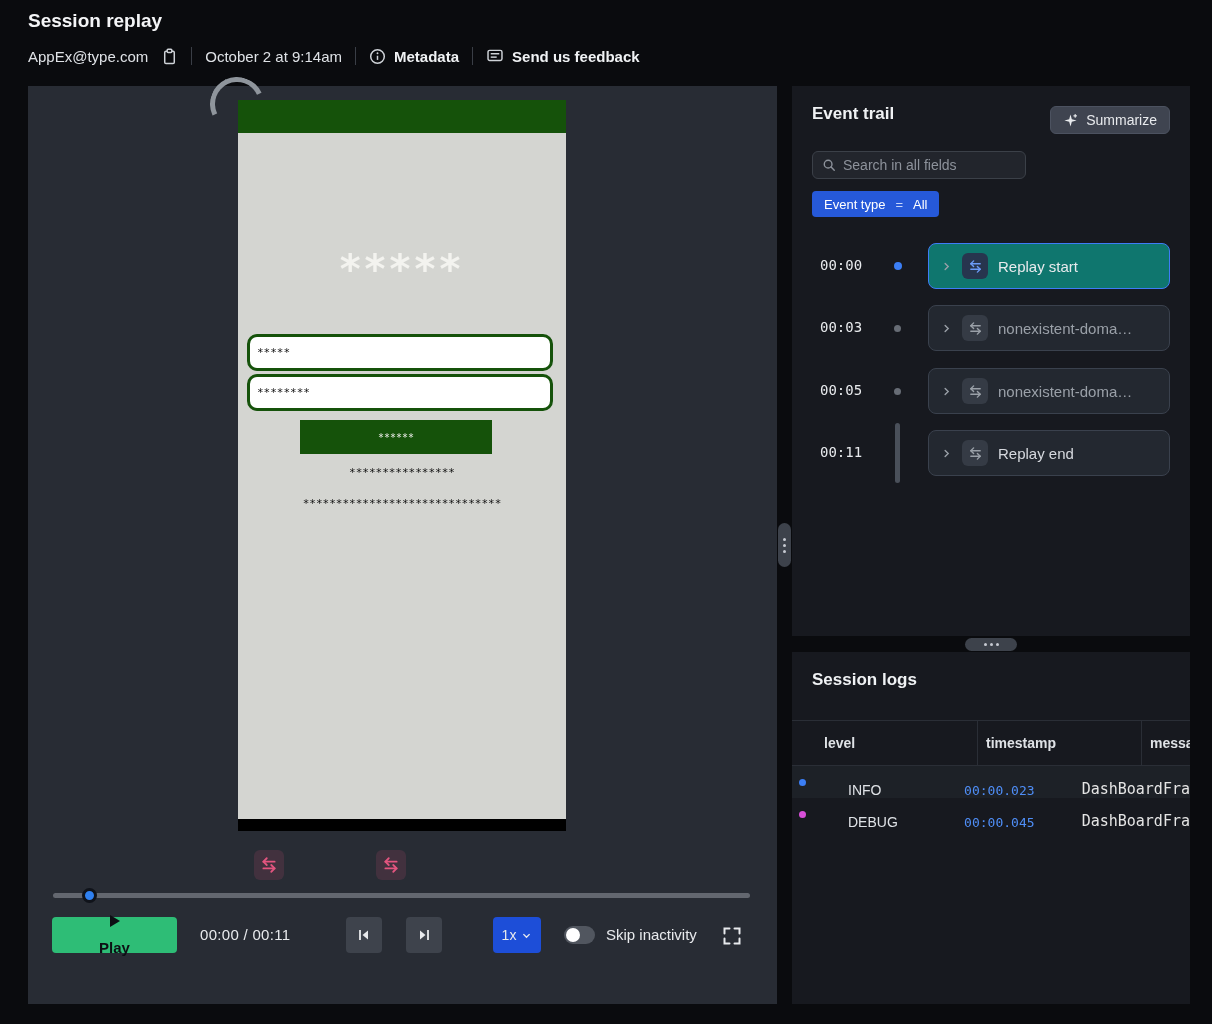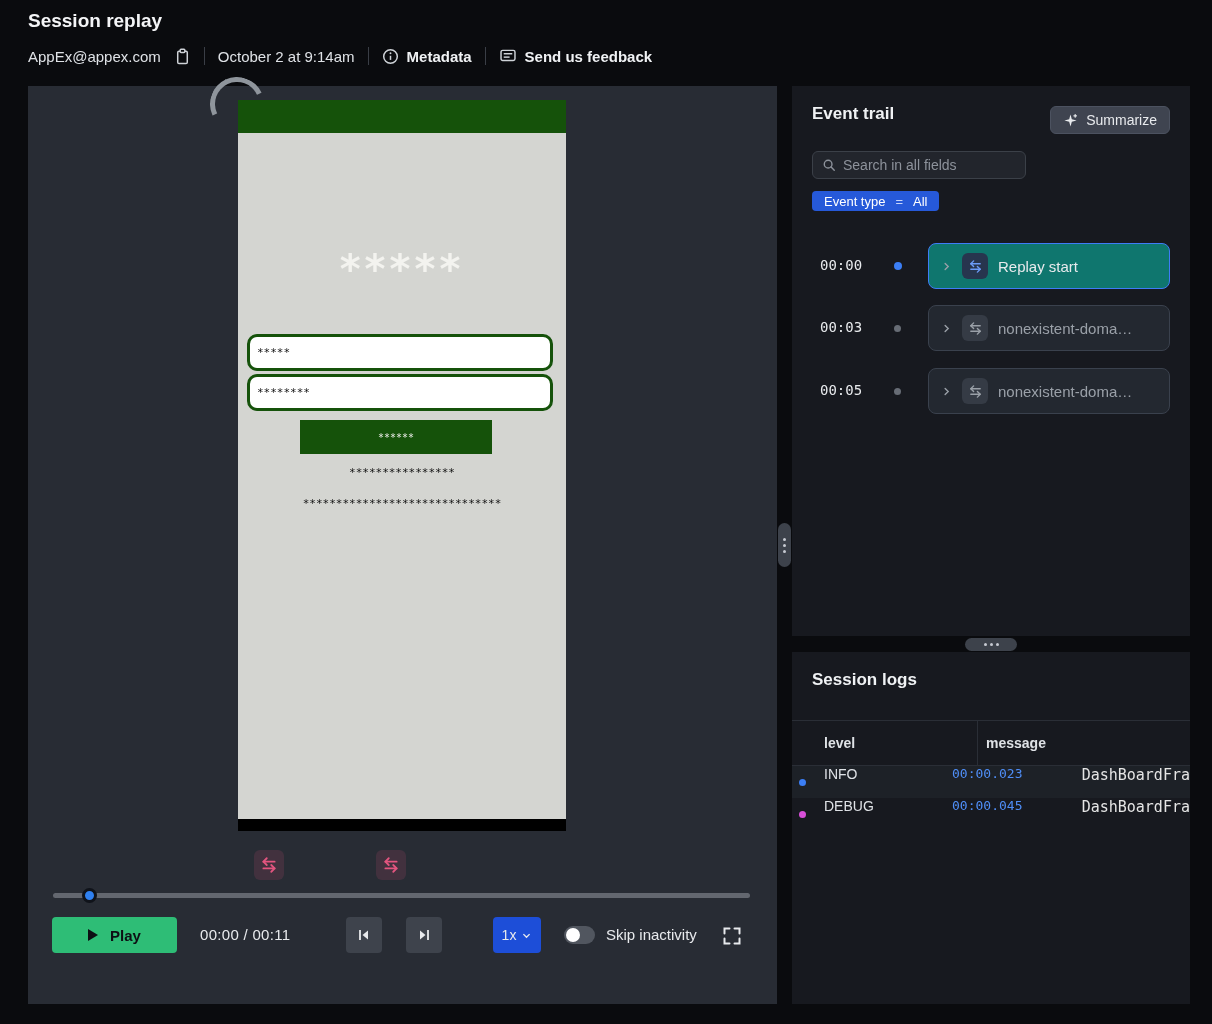--- a/index.html
+++ b/index.html
@@ -39,21 +39,21 @@
   .spinner { position:absolute; left:182px; top:-9px; width:54px; height:54px; border-radius:50%; border:5px solid #8f959c; border-right-color:transparent; border-top-color:transparent; transform:rotate(110deg); z-index:3; }
 
   .jump-btn { position:absolute; top:764px; width:30px; height:30px; border-radius:6px; background:rgba(226,85,127,0.14); color:#e2557f; display:flex; align-items:center; justify-content:center; cursor:pointer; }
   .jump-btn.a { left:226px; }
   .jump-btn.b { left:348px; }
 
   .timeline { position:absolute; left:25px; top:802px; width:697px; height:14px; cursor:pointer; }
   .timeline-track { position:absolute; left:0; top:5px; width:100%; height:5px; border-radius:3px; background:#63676f; }
   .timeline-knob { position:absolute; left:29px; top:0; width:15px; height:15px; border-radius:50%; background:#2f80f0; border:3px solid #10131a; }
 
-  .play-btn { position:absolute; left:24px; top:831px; width:125px; height:36px; background:#2ebd76; border:none; border-radius:4px; color:#0d0f14; font-family:"Liberation Sans", sans-serif; font-size:15px; font-weight:700; display:flex; align-items:center; justify-content:center; gap:12px; cursor:pointer; }
+  .play-btn { position:absolute; left:24px; top:831px; width:125px; height:36px; background:#2ebd76; border:none; border-radius:4px; color:#0d0f14; font-family:"Liberation Sans", sans-serif; font-size:15px; font-weight:700; display:flex; align-items:center; justify-content:center; gap:12px; cursor:pointer;flex-direction:column; }
   .play-tri { width:0; height:0; border-left:10px solid #0d0f14; border-top:6px solid transparent; border-bottom:6px solid transparent; }
   .time-display { position:absolute; left:172px; top:831px; height:36px; line-height:36px; font-size:15px; color:#e8eaed; letter-spacing:.3px; }
   .icon-btn { position:absolute; top:831px; width:36px; height:36px; background:#3e434c; border:none; border-radius:4px; color:#e8eaed; display:flex; align-items:center; justify-content:center; cursor:pointer; }
   .icon-btn.prev { left:318px; }
   .icon-btn.next { left:378px; }
   .speed-btn { position:absolute; left:465px; top:831px; width:48px; height:36px; background:#1d4ed8; border:none; border-radius:4px; color:#e8eaed; font-size:14px; display:flex; align-items:center; justify-content:center; gap:5px; cursor:pointer; }
   .toggle { position:absolute; left:536px; top:840px; width:31px; height:18px; border-radius:10px; background:#51565f; cursor:pointer; }
   .toggle-knob { position:absolute; left:2px; top:2px; width:14px; height:14px; border-radius:50%; background:#ffffff; }
   .skip-label { position:absolute; left:578px; top:831px; height:36px; line-height:36px; font-size:15px; color:#e8eaed; }
   .fullscreen-btn { position:absolute; left:694px; top:840px; width:20px; height:20px; background:none; border:none; color:#e8eaed; cursor:pointer; }
@@ -62,21 +62,21 @@
   .event-panel { position:absolute; left:792px; top:86px; width:398px; height:550px; background:#17191f; overflow:hidden; }
   .logs-panel  { position:absolute; left:792px; top:652px; width:398px; height:352px; background:#17191f; overflow:hidden; }
   .panel-title { position:absolute; left:20px; top:18px; font-size:17px; font-weight:700; color:#f0f2f4; }
 
   .summarize-btn { position:absolute; right:20px; top:20px; height:28px; padding:0 12px; background:#3f4450; border:1px solid #4c5260; border-radius:6px; color:#e8eaed; font-size:14px; font-family:"Liberation Sans", sans-serif; display:flex; align-items:center; gap:8px; cursor:pointer; }
 
   .search-box { position:absolute; left:20px; top:65px; width:214px; height:28px; background:#22252c; border:1px solid #3b4048; border-radius:6px; display:flex; align-items:center; gap:7px; padding:0 9px; color:#8d929b; }
   .search-box input { flex:1; min-width:0; background:transparent; border:none; outline:none; color:#d6d9dd; font-size:14px; font-family:"Liberation Sans", sans-serif; }
   .search-box input::placeholder { color:#8d929b; }
 
-  .filter-chip { position:absolute; left:20px; top:105px; height:20px; background:#2659d9; border-radius:4px; display:flex; align-items:center; font-size:13px; color:#ffffff; padding:0 4px; cursor:pointer; }
+  .filter-chip { position:absolute; left:20px; top:105px; height:26px; background:#2659d9; border-radius:4px; display:flex; align-items:center; font-size:13px; color:#ffffff; padding:0 4px; cursor:pointer; }
   .filter-chip span { padding:0 8px; }
   .filter-chip .op { color:#c7d6fb; padding:0 2px; }
 
   .event-row { position:absolute; left:0; width:100%; height:46px; }
   .event-time { position:absolute; left:28px; top:14px; font-family:"DejaVu Sans Mono", monospace; font-size:14px; color:#e8eaed; }
   .event-dot { position:absolute; left:102px; top:19px; width:8px; height:8px; border-radius:50%; background:#3b7ef5; }
   .event-dot.muted { width:7px; height:7px; top:20px; background:#676c75; }
   .event-bar { position:absolute; left:103px; top:-7px; width:5px; height:60px; border-radius:3px; background:#4a505a; }
   .event-card { position:absolute; left:136px; top:0; width:242px; height:46px; background:#232830; border:1px solid #3a414d; border-radius:8px; display:flex; align-items:center; gap:10px; padding:0 12px; cursor:pointer; }
   .event-card.selected { border:1.5px solid #3e7cf7; background:#0f766e; }
@@ -93,35 +93,35 @@
   .h-divider { position:absolute; left:965px; top:638px; width:52px; height:13px; border-radius:7px; background:#3d424b; display:flex; align-items:center; justify-content:center; gap:3px; cursor:row-resize; }
   .h-divider i { width:3px; height:3px; border-radius:50%; background:#c6cad1; }
 
   
   .log-table { position:absolute; left:0; top:68px; width:398px; }
   .log-header { display:flex; height:46px; border-top:1px solid #2a2e36; border-bottom:1px solid #2a2e36; }
   .log-header .hc { font-size:14px; font-weight:700; color:#dfe2e6; line-height:44px; white-space:nowrap; overflow:hidden; }
   .hc.c1 { width:186px; padding-left:32px; border-right:1px solid #2a2e36; }
   .hc.c2 { width:164px; padding-left:8px; border-right:1px solid #2a2e36; }
   .hc.c3 { flex:1; padding-left:8px; }
-  .log-row { position:relative; display:flex; align-items:flex-start; height:32px; font-size:14px; cursor:pointer; }
+  .log-row { position:relative; display:flex; align-items:flex-end; height:32px; font-size:14px; cursor:pointer;padding-left:24px; }
   .log-row.stripe { background:#1d2127; }
   .log-dot { position:absolute; left:7px; top:13px; width:7px; height:7px; border-radius:50%; }
   .log-dot.info { background:#3b7ef5; }
   .log-dot.debug { background:#d84fd8; }
   .lc1 { width:186px; padding-left:32px; color:#dfe2e6; }
   .lc2 { width:164px; padding-left:8px; color:#4f8ef7; font-family:"DejaVu Sans Mono", monospace; font-size:13px; }
   .lc3 { flex:1; padding-left:8px; color:#e5e5e5; font-family:"DejaVu Sans Mono", monospace; font-size:15px; white-space:nowrap; }
 </style>
 </head>
 <body>
 
 <div class="page-title">Session replay</div>
 <div class="header-meta">
-  <span>AppEx@appex.com</span>
+  <span>AppEx@type.com</span>
   <span class="icon hdr-icon">
     <svg width="17" height="17" viewBox="0 0 16 16" fill="none" stroke="currentColor" stroke-width="1.4">
       <rect x="3.5" y="3" width="9" height="11.5" rx="1.2"></rect>
       <rect x="5.8" y="1.2" width="4.4" height="3" rx="0.8" fill="#0a0b0e"></rect>
     </svg>
   </span>
   <span class="v-sep"></span>
   <span>October 2 at 9:14am</span>
   <span class="v-sep"></span>
   <span class="meta-group meta-strong">
@@ -324,39 +324,60 @@
           <path d="M6 2 3 5 6 8"></path>
             <path d="M3 5h10"></path>
             <path d="M10 8l3 3-3 3"></path>
             <path d="M13 11H3"></path>
         </svg>
       </span>
       <span class="card-label">nonexistent-doma…</span>
     </div>
   </div>
 
+  <div class="event-row" style="top:344px">
+    <span class="event-time mono">00:11</span>
+    <span class="event-bar"></span>
+    <div class="event-card">
+      <span class="icon card-chevron">
+        <svg width="11" height="11" viewBox="0 0 16 16" fill="none" stroke="currentColor" stroke-width="2" stroke-linecap="round">
+            <path d="M6 3.5 10.5 8 6 12.5"></path>
+          </svg>
+      </span>
+      <span class="card-icon">
+        <svg width="15" height="15" viewBox="0 0 16 16" fill="none" stroke="currentColor" stroke-width="1.5" stroke-linecap="round" stroke-linejoin="round">
+          <path d="M6 2 3 5 6 8"></path>
+            <path d="M3 5h10"></path>
+            <path d="M10 8l3 3-3 3"></path>
+            <path d="M13 11H3"></path>
+        </svg>
+      </span>
+      <span class="card-label light">Replay end</span>
+    </div>
+  </div>
 </div>
 
 <div class="v-divider">
     <i></i>
     <i></i>
     <i></i>
   </div>
 <div class="h-divider">
     <i></i>
     <i></i>
     <i></i>
   </div>
 
 <div class="logs-panel">
   <div class="panel-title">Session logs</div>
 
   <div class="log-table">
     <div class="log-header">
       <div class="hc c1">level</div>
+      <div class="hc c2">timestamp</div>
       <div class="hc c3">message</div>
     </div>
 
     <div class="log-row stripe">
       <span class="log-dot info"></span>
       <div class="lc1">INFO</div>
       <div class="lc2">00:00.023</div>
       <div class="lc3">DashBoardFra</div>
     </div>
 

